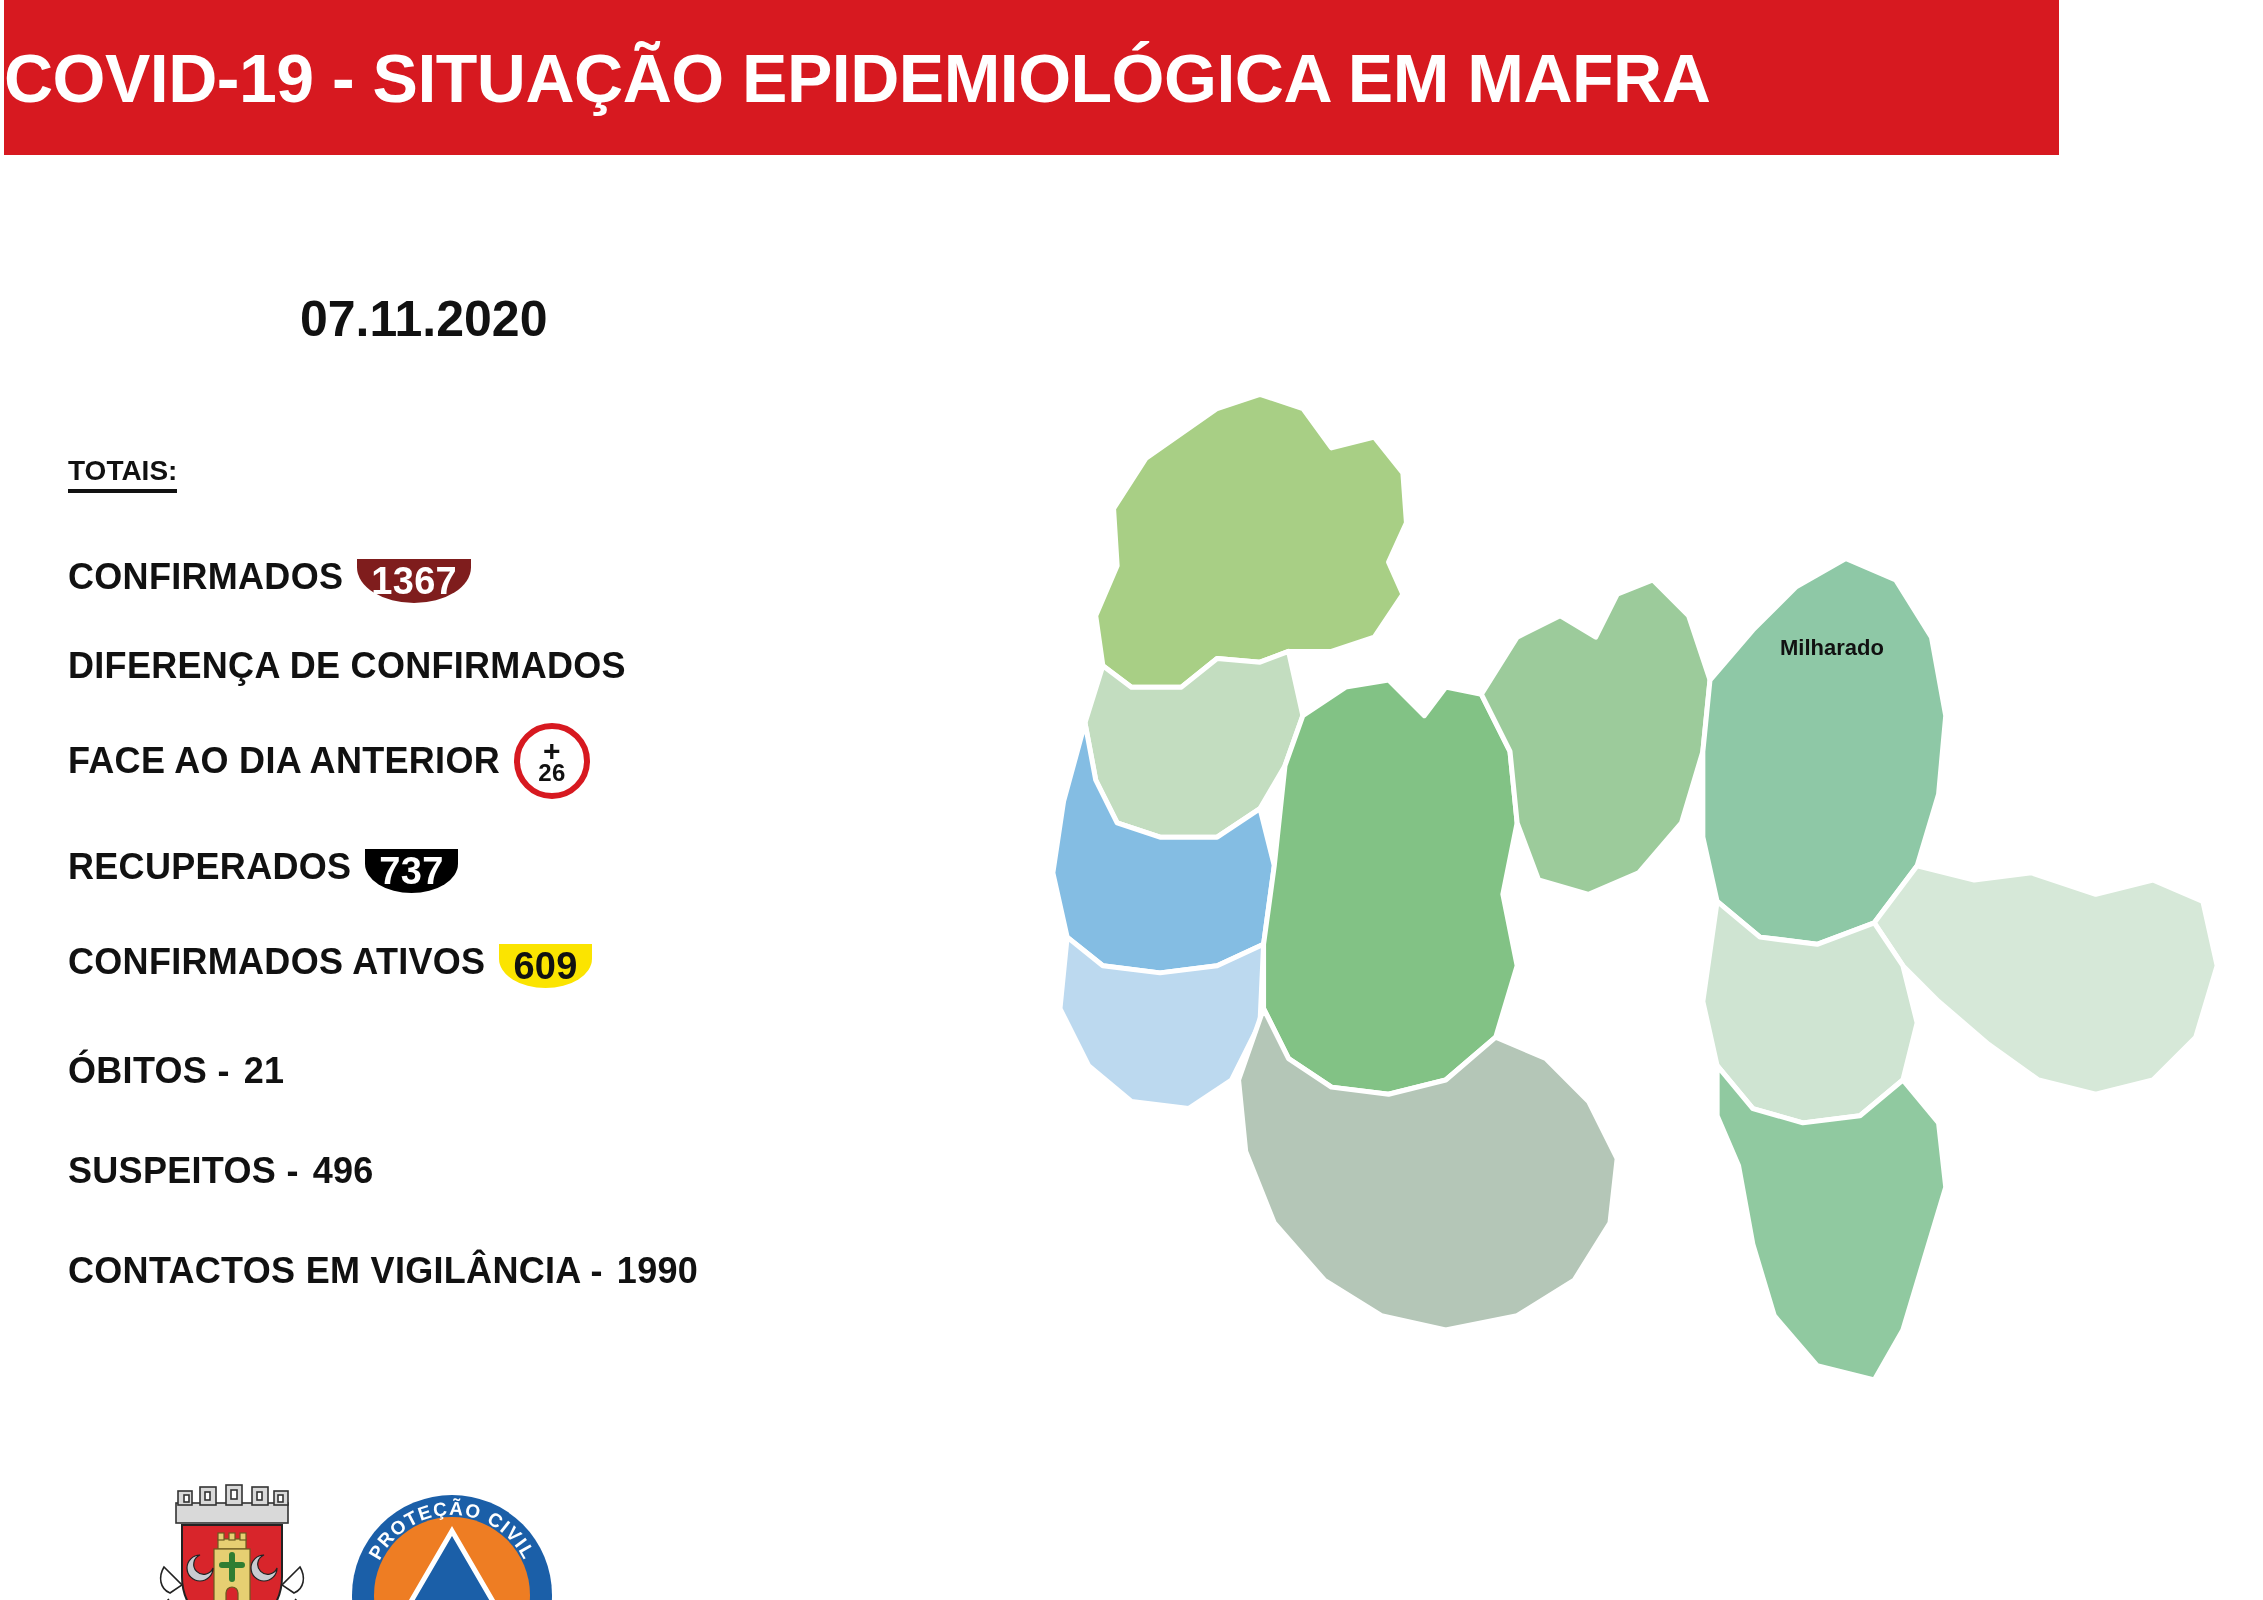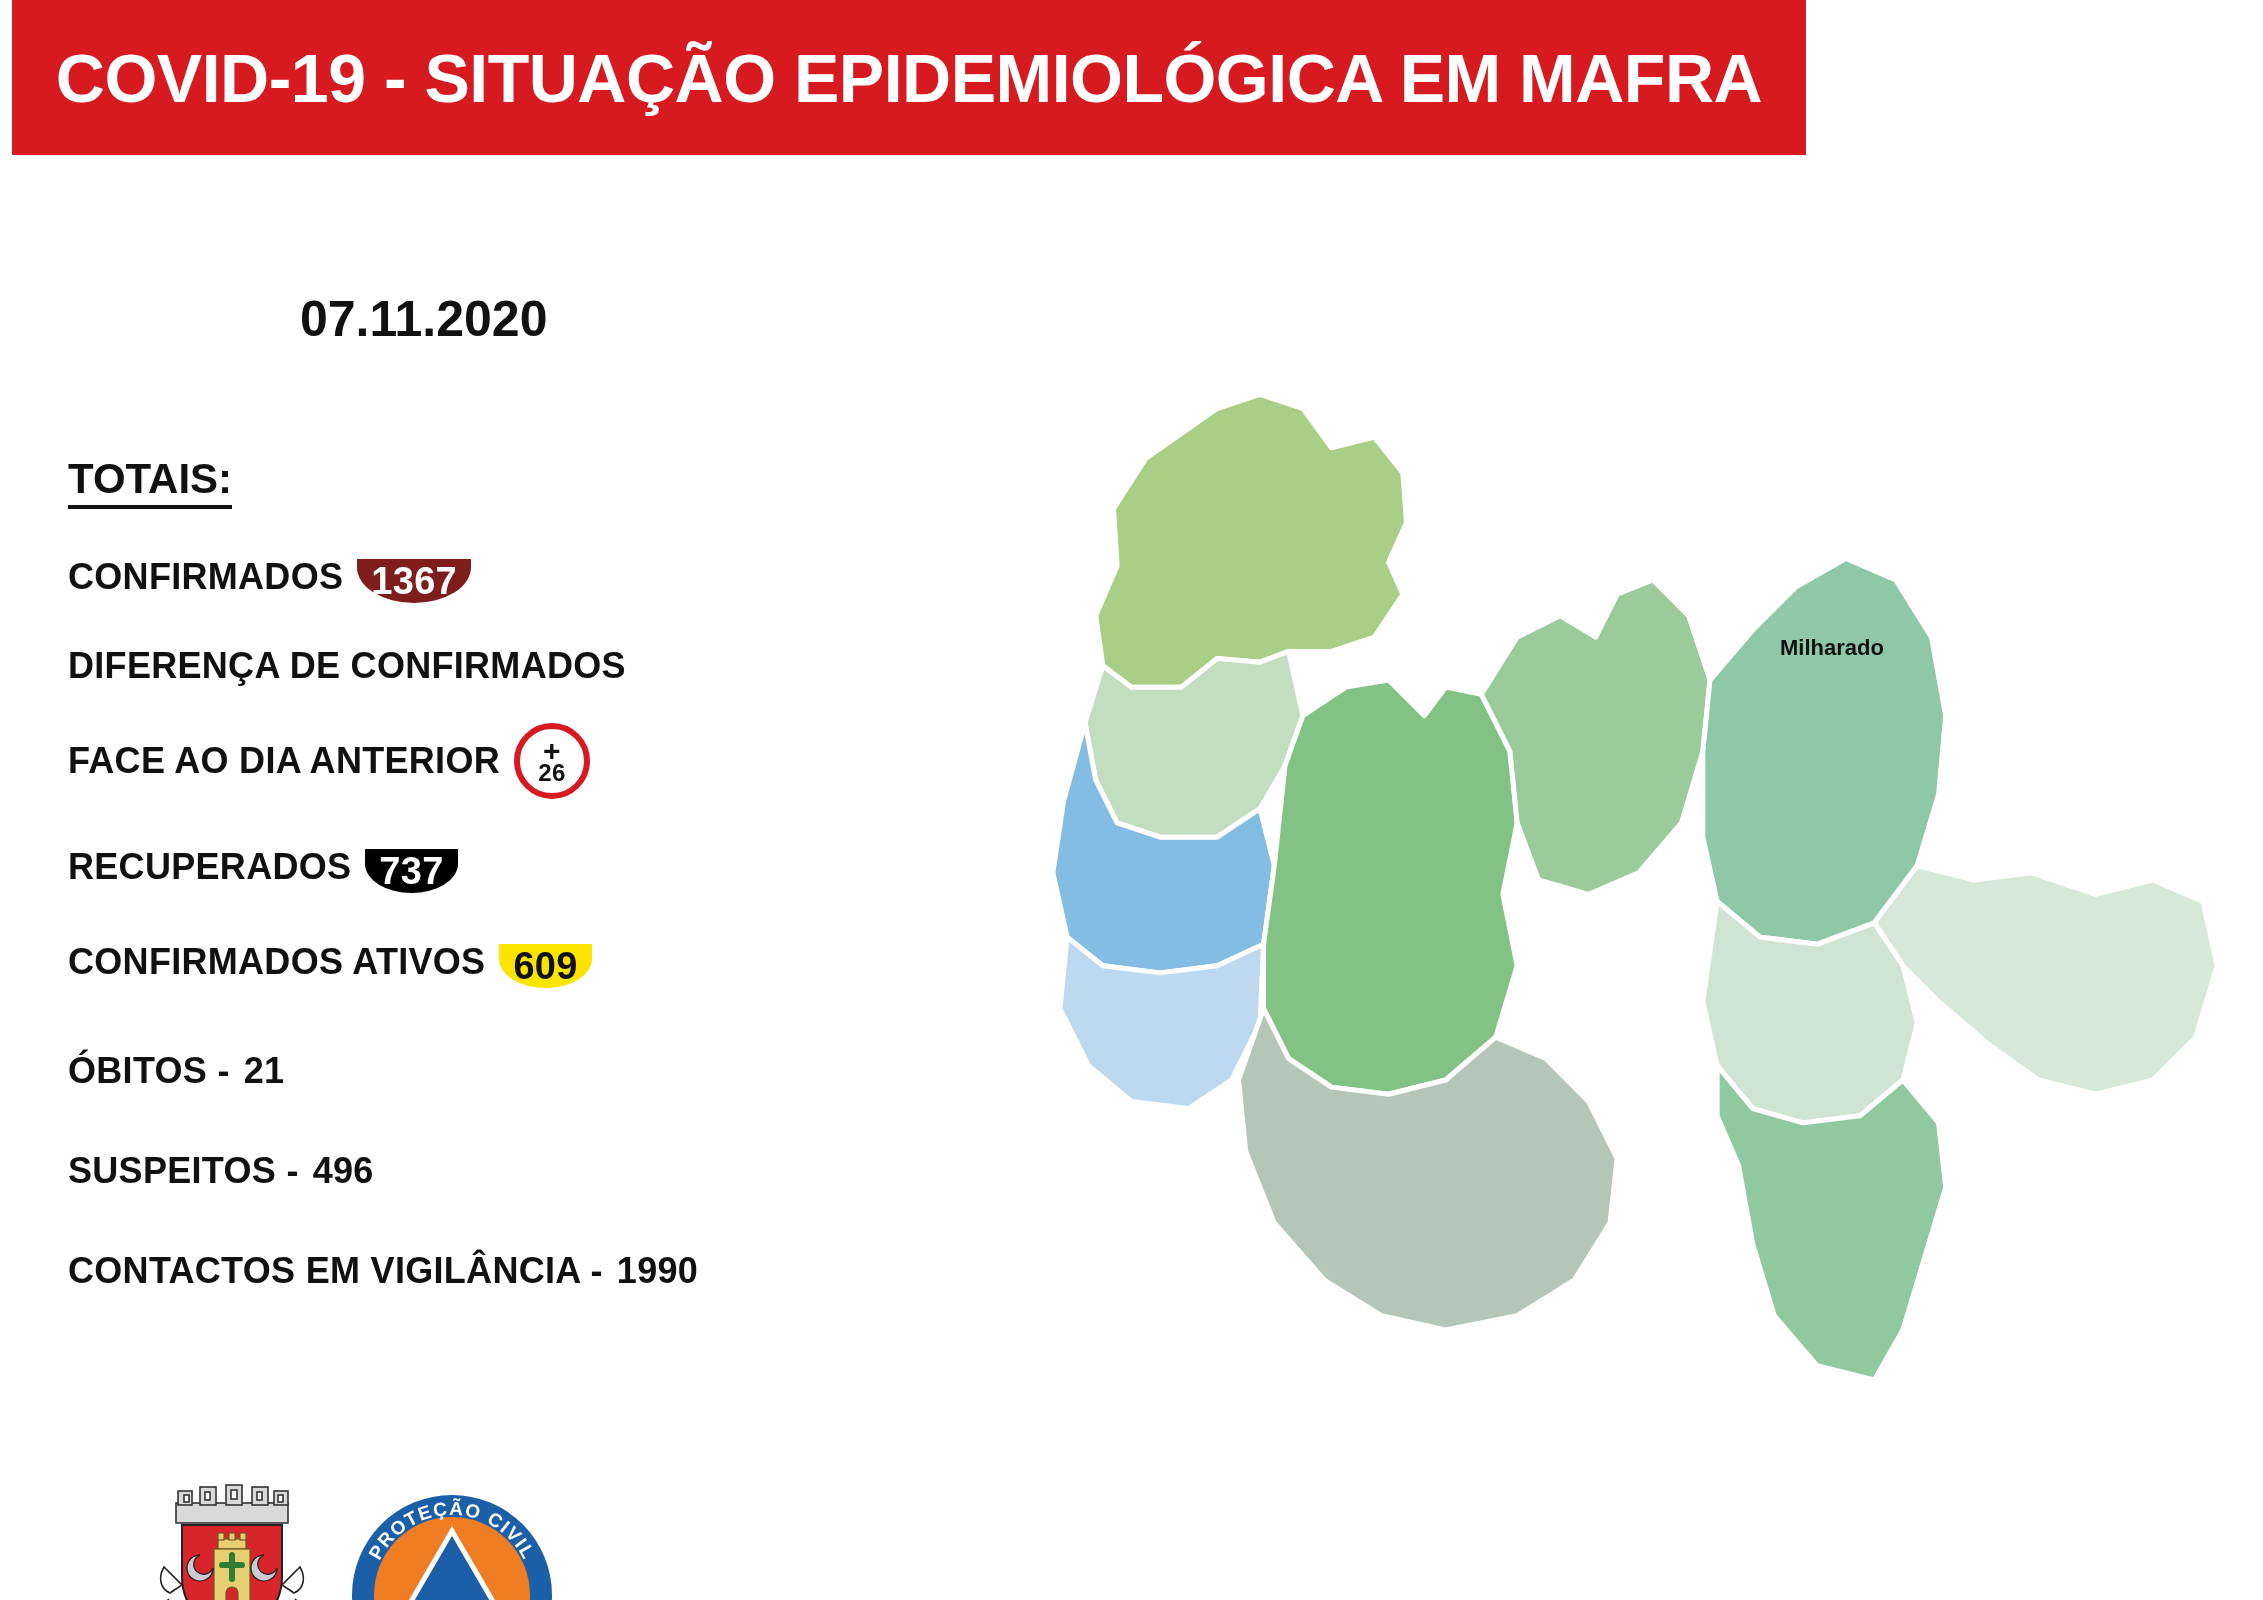--- a/index.html
+++ b/index.html
@@ -2,29 +2,29 @@
 <html><head>
 <meta charset="utf-8">
 <style>
   * { box-sizing: border-box; margin: 0; padding: 0; }
   html, body { width: 2263px; height: 1600px; background: #ffffff;
     font-family: "Liberation Sans", sans-serif; overflow: hidden; }
 
   #page { position: relative; width: 2263px; height: 1600px; background:#fff; }
 
   
-  #header { position:absolute; left:12px; top:0; width:1794px; height:155px;
-    background:#d71920; display:flex; align-items:center; justify-content:center; }
+  #header { position:absolute; left:4px; top:0; width:2055px; height:155px;
+    background:#d71920; display:flex; align-items:center; }
   #header h1 { color:#fff; font-size:68px; font-weight:800; letter-spacing:-0.5px;
     font-family:"Liberation Sans", sans-serif; white-space:nowrap; }
 
   
   #sidebar { position:absolute; left:0; top:175px; width:800px; height:1420px; }
   #date { position:absolute; left:300px; top:115px; font-size:50px; font-weight:800; color:#111; }
-  #totais { position:absolute; left:68px; top:280px; font-size:42px; font-weight:800;
+  #totais { position:absolute; left:68px; top:280px; font-size:28px; font-weight:800;
     color:#111; border-bottom:4px solid #111; padding-bottom:2px; }
 
   .trow { position:absolute; left:68px; display:flex; align-items:center; gap:14px;
     font-size:36px; font-weight:600; color:#111; letter-spacing:0.3px; white-space:nowrap; }
   .trow .lbl { font-weight:600; }
   .trow .bold { font-weight:800; }
 
   
   .dome { display:inline-flex; align-items:center; justify-content:center;
     height:44px; padding:0 14px; min-width:60px;

